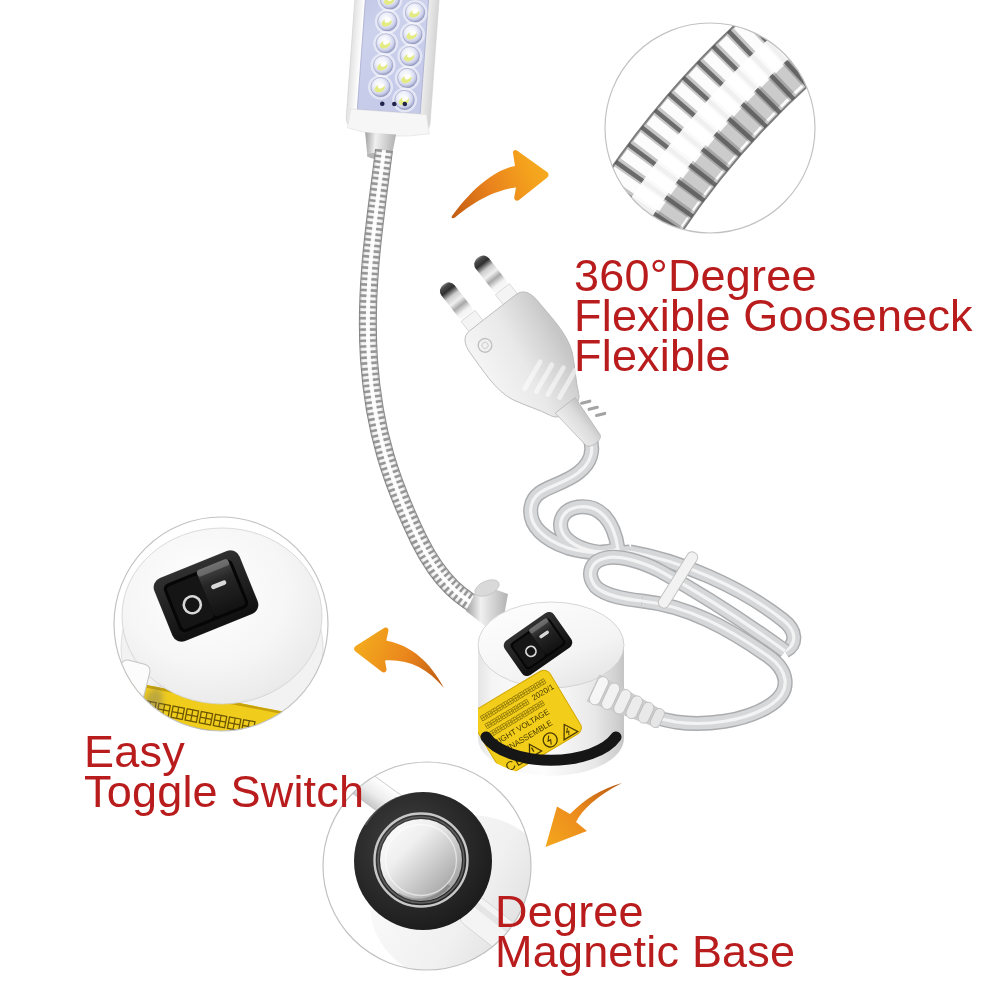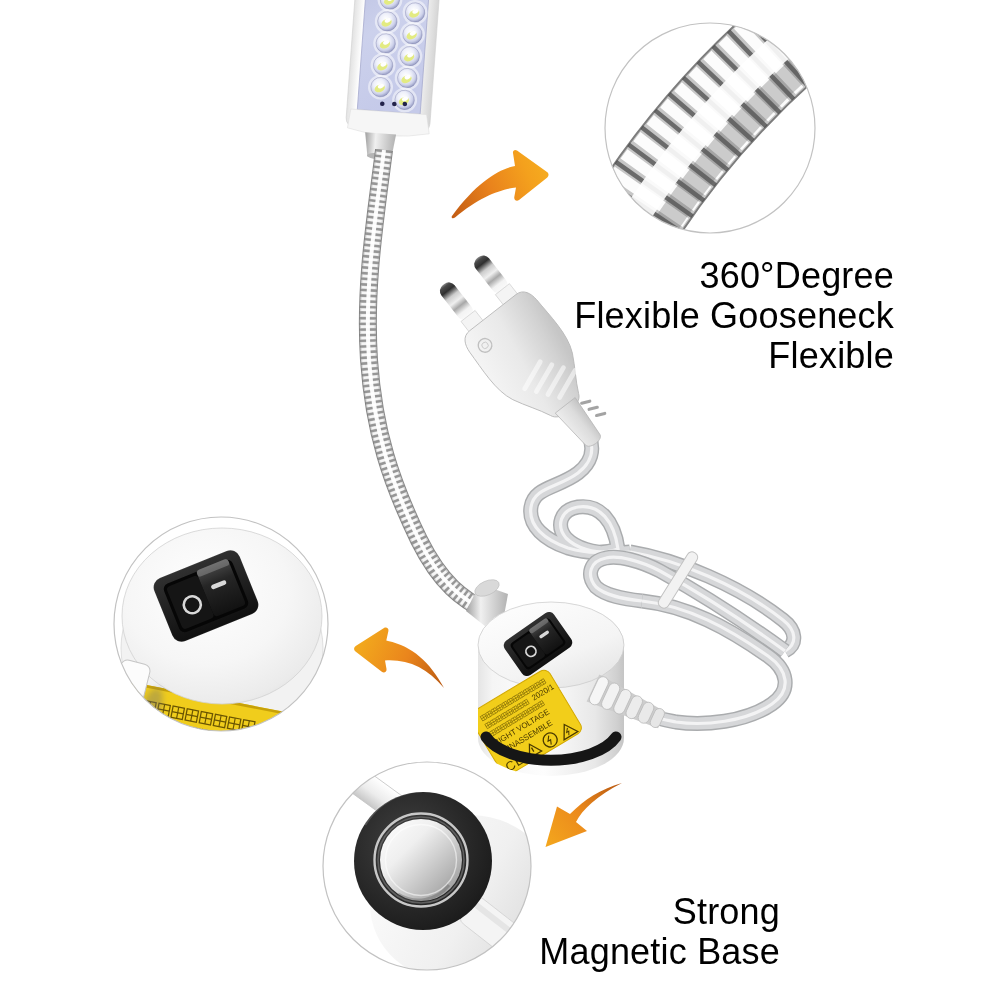--- a/index.html
+++ b/index.html
@@ -1,20 +1,20 @@
 <!DOCTYPE html>
 <html><head>
 <meta charset="utf-8">
 <style>
   html,body{margin:0;padding:0;background:#fff;}
   #stage{position:relative;width:1001px;height:1001px;background:#ffffff;overflow:hidden;
          font-family:"Liberation Sans","DejaVu Sans",sans-serif;}
   #art{position:absolute;left:0;top:0;}
-  .callout{position:absolute;color:#000000;text-align:right;
-           font-size:36px;line-height:40px;letter-spacing:0.2px;}
+  .callout{position:absolute;color:#b91c1c;text-align:left;
+           font-size:45px;line-height:40px;letter-spacing:0.2px;}
   .callout div{white-space:nowrap;}
   #callout-gooseneck{left:574px;top:256px;width:320px;}
   #callout-switch{left:84px;top:732px;width:280px;}
   #callout-base{left:495px;top:892px;width:285px;}
 </style>
 </head>
 <body>
 
 <div id="stage">
 <svg id="art" width="1001" height="1001" viewBox="0 0 1001 1001">
@@ -539,17 +539,21 @@
   <path fill="url(#arrowGrad2)" d="M388,641 C412,646 430,662 444,688 C427,668 408,659 385,660.5 L386.5,669 C387,671.8 384,673.4 381.8,671.7 L355.5,651.5 C353.5,650 353.6,647.4 355.7,646 L384,628 C386.3,626.6 389,628.4 388.4,631 L386.3,640.4 Z"></path>
   <path fill="url(#arrowGrad3)" d="M622,783 C600,789.5 585,799 570,814 L557,806.5 L545.5,847 L587,831 L576,822 C582,810 597,795.5 622,783 Z"></path>
 
 </svg>
 
   <div class="callout" id="callout-gooseneck">
     <div>360°Degree</div>
     <div>Flexible Gooseneck</div>
     <div>Flexible</div>
   </div>
+  <div class="callout" id="callout-switch">
+    <div>Easy</div>
+    <div>Toggle Switch</div>
+  </div>
   <div class="callout" id="callout-base">
-    <div>Strong</div>
+    <div>Degree</div>
     <div>Magnetic Base</div>
   </div>
 </div>
 
 </body></html>

